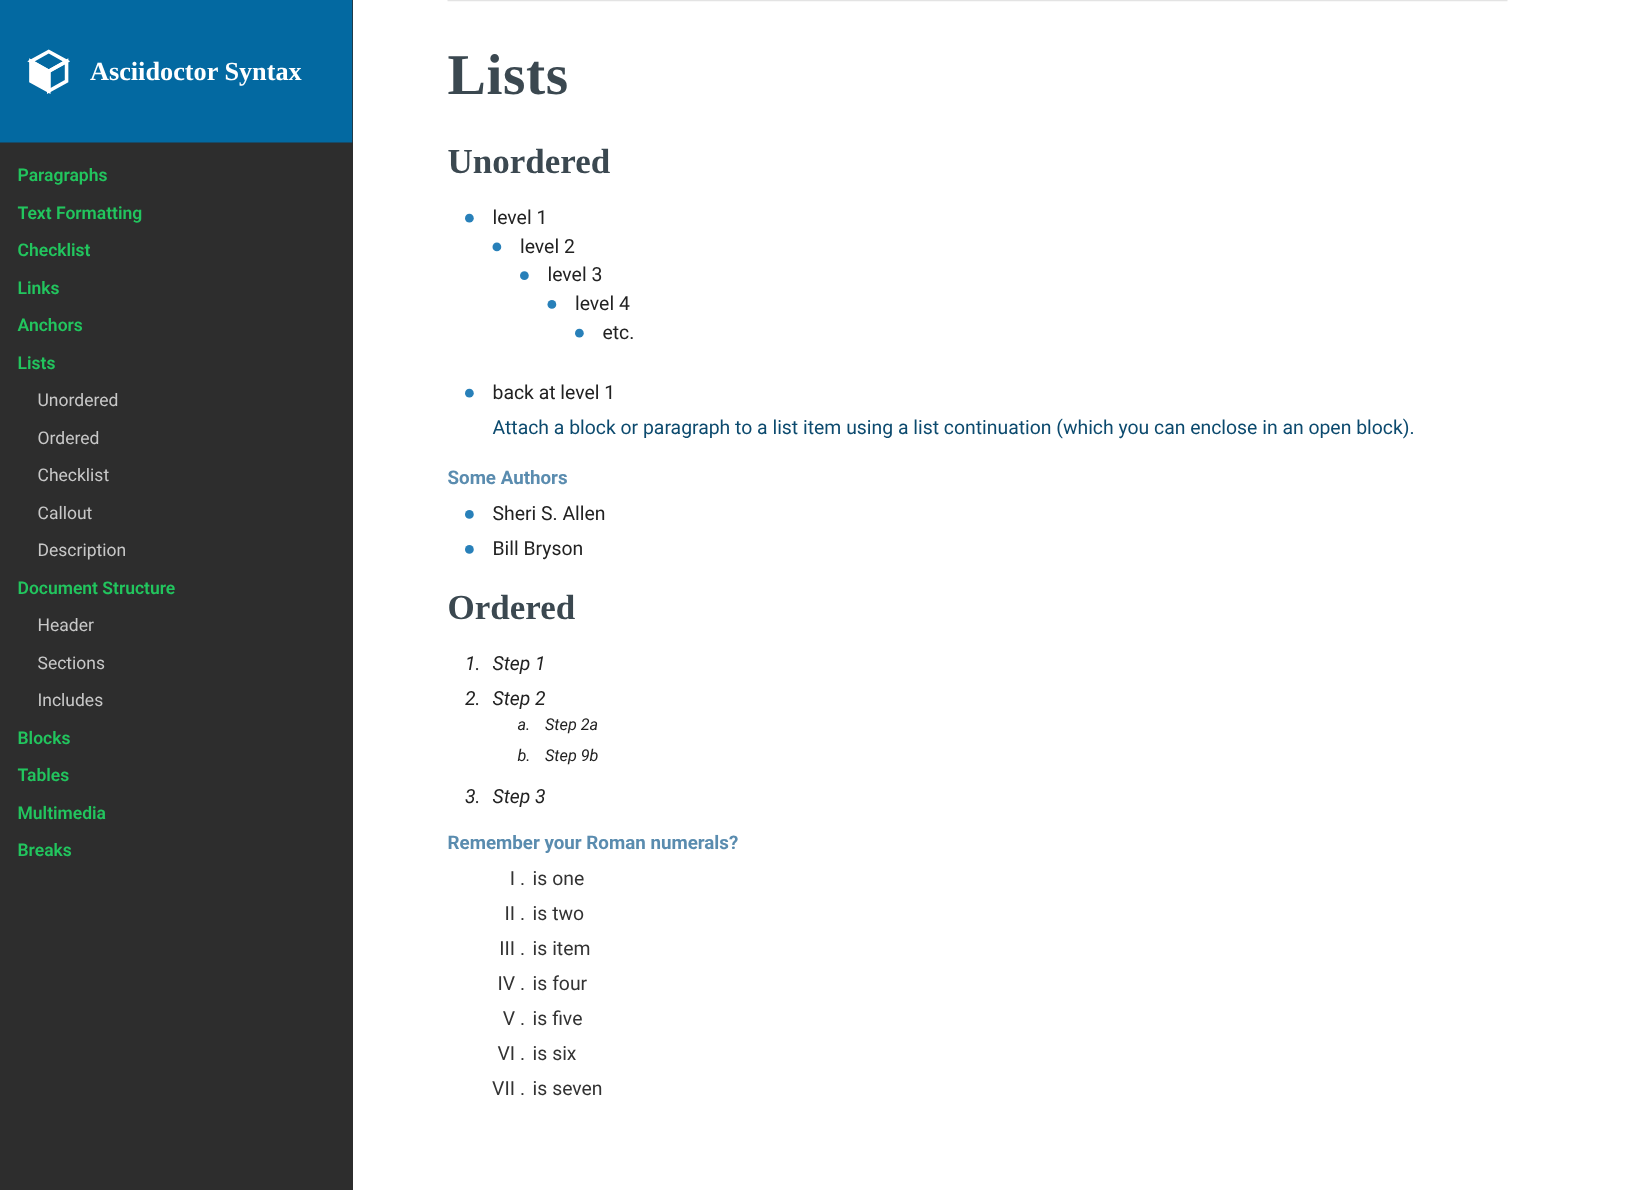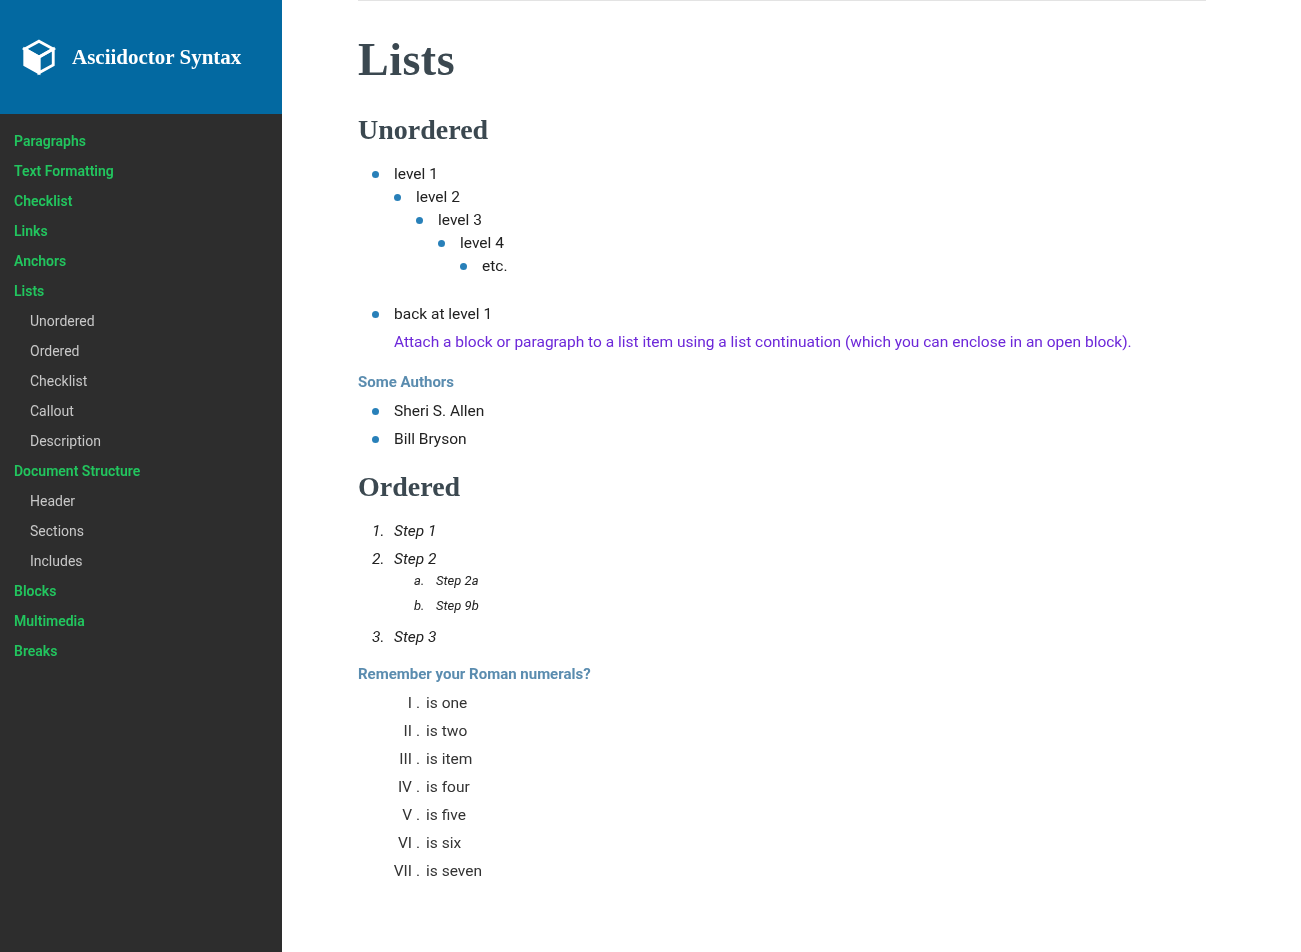--- a/index.html
+++ b/index.html
@@ -11,21 +11,21 @@
 .nav a { display:block; padding:7px 14px; color:#22c55e; font-size:14px; text-decoration:none; cursor:pointer; font-weight:600; }
 .nav a.sub { padding-left:30px; color:#c8c8c8; font-weight:400; }
 .content { margin-left:282px; padding:0 76px 40px 76px; max-width:1000px; }
 .hr-top { border:none; border-top:1px solid #e3e3e3; margin-bottom:32px; margin-left:0; }
 h1 { font-family:Georgia,"Times New Roman",serif; color:#3b4850; font-size:46px; font-weight:700; margin-bottom:28px; letter-spacing:0.5px; }
 h2 { font-family:Georgia,"Times New Roman",serif; color:#3b4850; font-size:28px; font-weight:700; margin:18px 0 14px 0; }
 .ul { list-style:none; margin-left:22px; }
 .ul > li { position:relative; padding:5px 0 5px 14px; font-size:15.5px; color:#222; }
 .ul > li::before { content:""; position:absolute; left:-8px; top:11px; width:7px; height:7px; background:#2880b9; border-radius:50%; }
 .ul .ul { margin-left:8px; }
-.para { font-size:15.5px; color:#6d28d9; line-height:1.5; margin-left:22px; }
+.para { font-size:15.5px; color:#0c4a6e; line-height:1.5; margin-left:22px; }
 .subtitle { color:#5a8caf; font-size:15px; margin:14px 0 6px 0;font-weight:bold; }
 .ol { margin-left:22px; list-style:none; counter-reset:ol;font-style:italic; }
 .ol > li { position:relative; padding:5px 0 5px 14px; font-size:15.5px; color:#222; counter-increment:ol; }
 .ol > li::before { content:counter(ol) ". "; position:absolute; left:-8px; top:5px; color:#222; }
 .ola { margin-left:28px; list-style:none; counter-reset:ola; }
 .ola > li { position:relative; padding:5px 0 5px 14px; font-size:13px; counter-increment:ola; }
 .ola > li::before { content:counter(ola,lower-alpha) ". "; position:absolute; left:-8px; top:5px; }
 .roman-wrap { margin-left:22px; }
 .roman-row { display:flex; padding:5px 0; font-size:15.5px; }
 .roman-num { width:36px; text-align:right; padding-right:4px; }
@@ -54,20 +54,21 @@
     <a class="sub">Unordered</a>
     <a class="sub">Ordered</a>
     <a class="sub">Checklist</a>
     <a class="sub">Callout</a>
     <a class="sub">Description</a>
     <a>Document Structure</a>
     <a class="sub">Header</a>
     <a class="sub">Sections</a>
     <a class="sub">Includes</a>
     <a>Blocks</a>
+    <a>Tables</a>
     <a>Multimedia</a>
     <a>Breaks</a>
   </nav>
 </div>
 
 <div class="content">
   <hr class="hr-top">
   <h1>Lists</h1>
 
   <h2>Unordered</h2>

